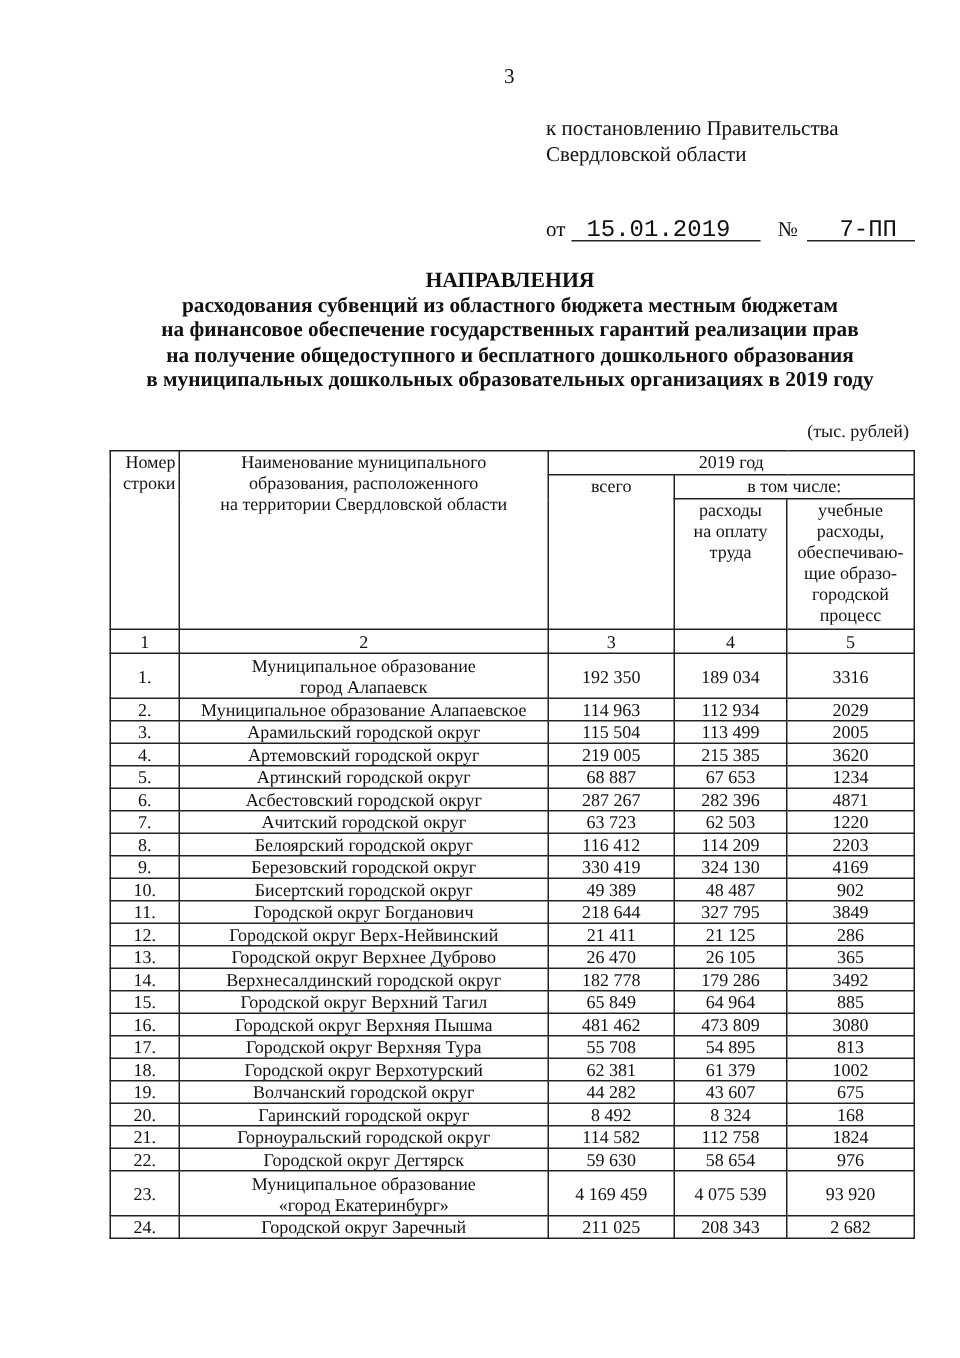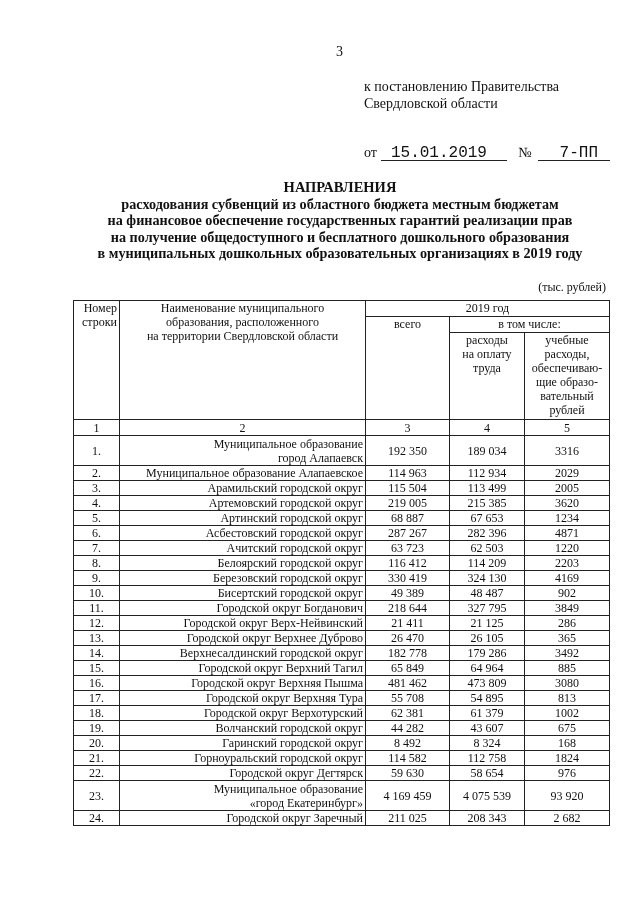--- a/index.html
+++ b/index.html
@@ -29,21 +29,21 @@
     table.grid {
       position: absolute; left: 73px; top: 300px;
       border-collapse: collapse; table-layout: fixed;
       font-size: 12px; line-height: 14px;
     }
     table.grid td {
       border: 1px solid #222; padding: 0 2px; vertical-align: top;
       overflow: hidden; white-space: nowrap;
     }
     td.c { text-align: center; }
-    td.l { text-align: right; padding-left: 2px; }
+    td.l { text-align: center; padding-left: 2px; }
     tr.h1 td { height: 15px; }
     tr.h2 td { height: 15px; }
     tr.h3 td { height: 86px; text-align: center; }
     tr.hn td { height: 15px; vertical-align: middle; }
     tr.r1 td { height: 14px; vertical-align: middle; }
     tr.r2 td { height: 29px; vertical-align: middle; }
   </style>
 </head>
 <body>
 
@@ -96,22 +96,22 @@
       <td class="c">
         <div>расходы</div>
         <div>на оплату</div>
         <div>труда</div>
       </td>
       <td class="c">
         <div>учебные</div>
         <div>расходы,</div>
         <div>обеспечиваю-</div>
         <div>щие образо-</div>
-        <div>вательный</div>
-        <div>рублей</div>
+        <div>городской</div>
+        <div>процесс</div>
       </td>
     </tr>
     <tr class="hn">
       <td class="c">1</td>
       <td class="c">2</td>
       <td class="c">3</td>
       <td class="c">4</td>
       <td class="c">5</td>
     </tr>
   <tr class="r2">

